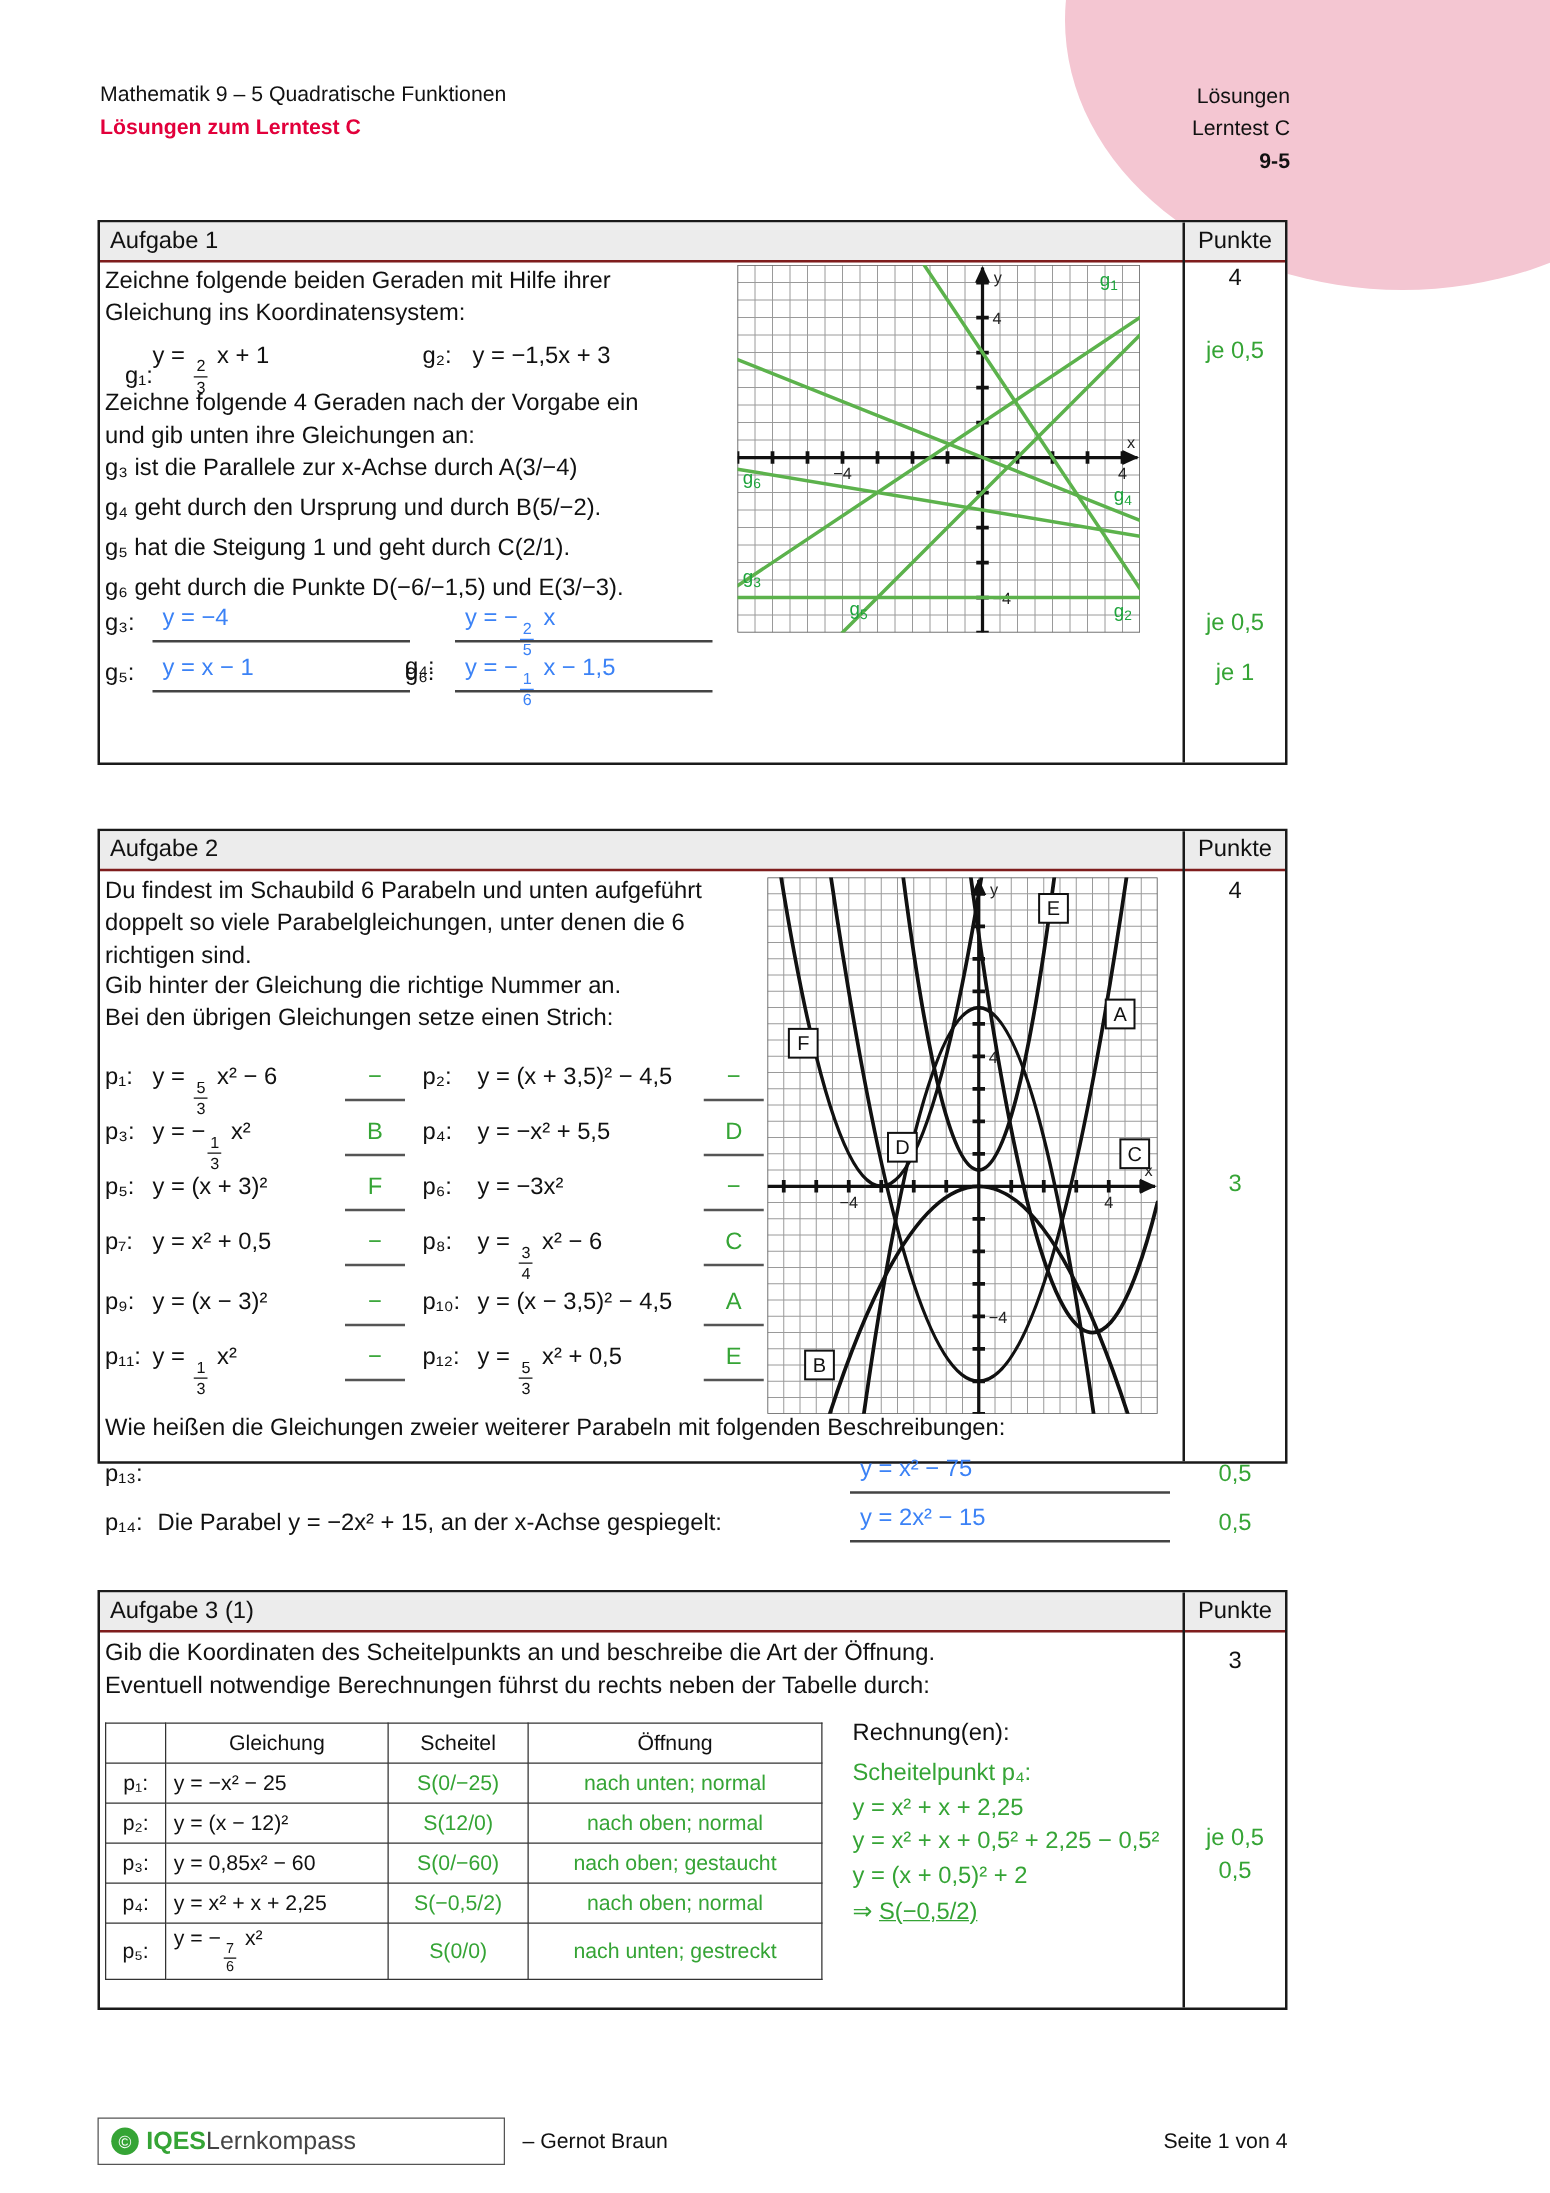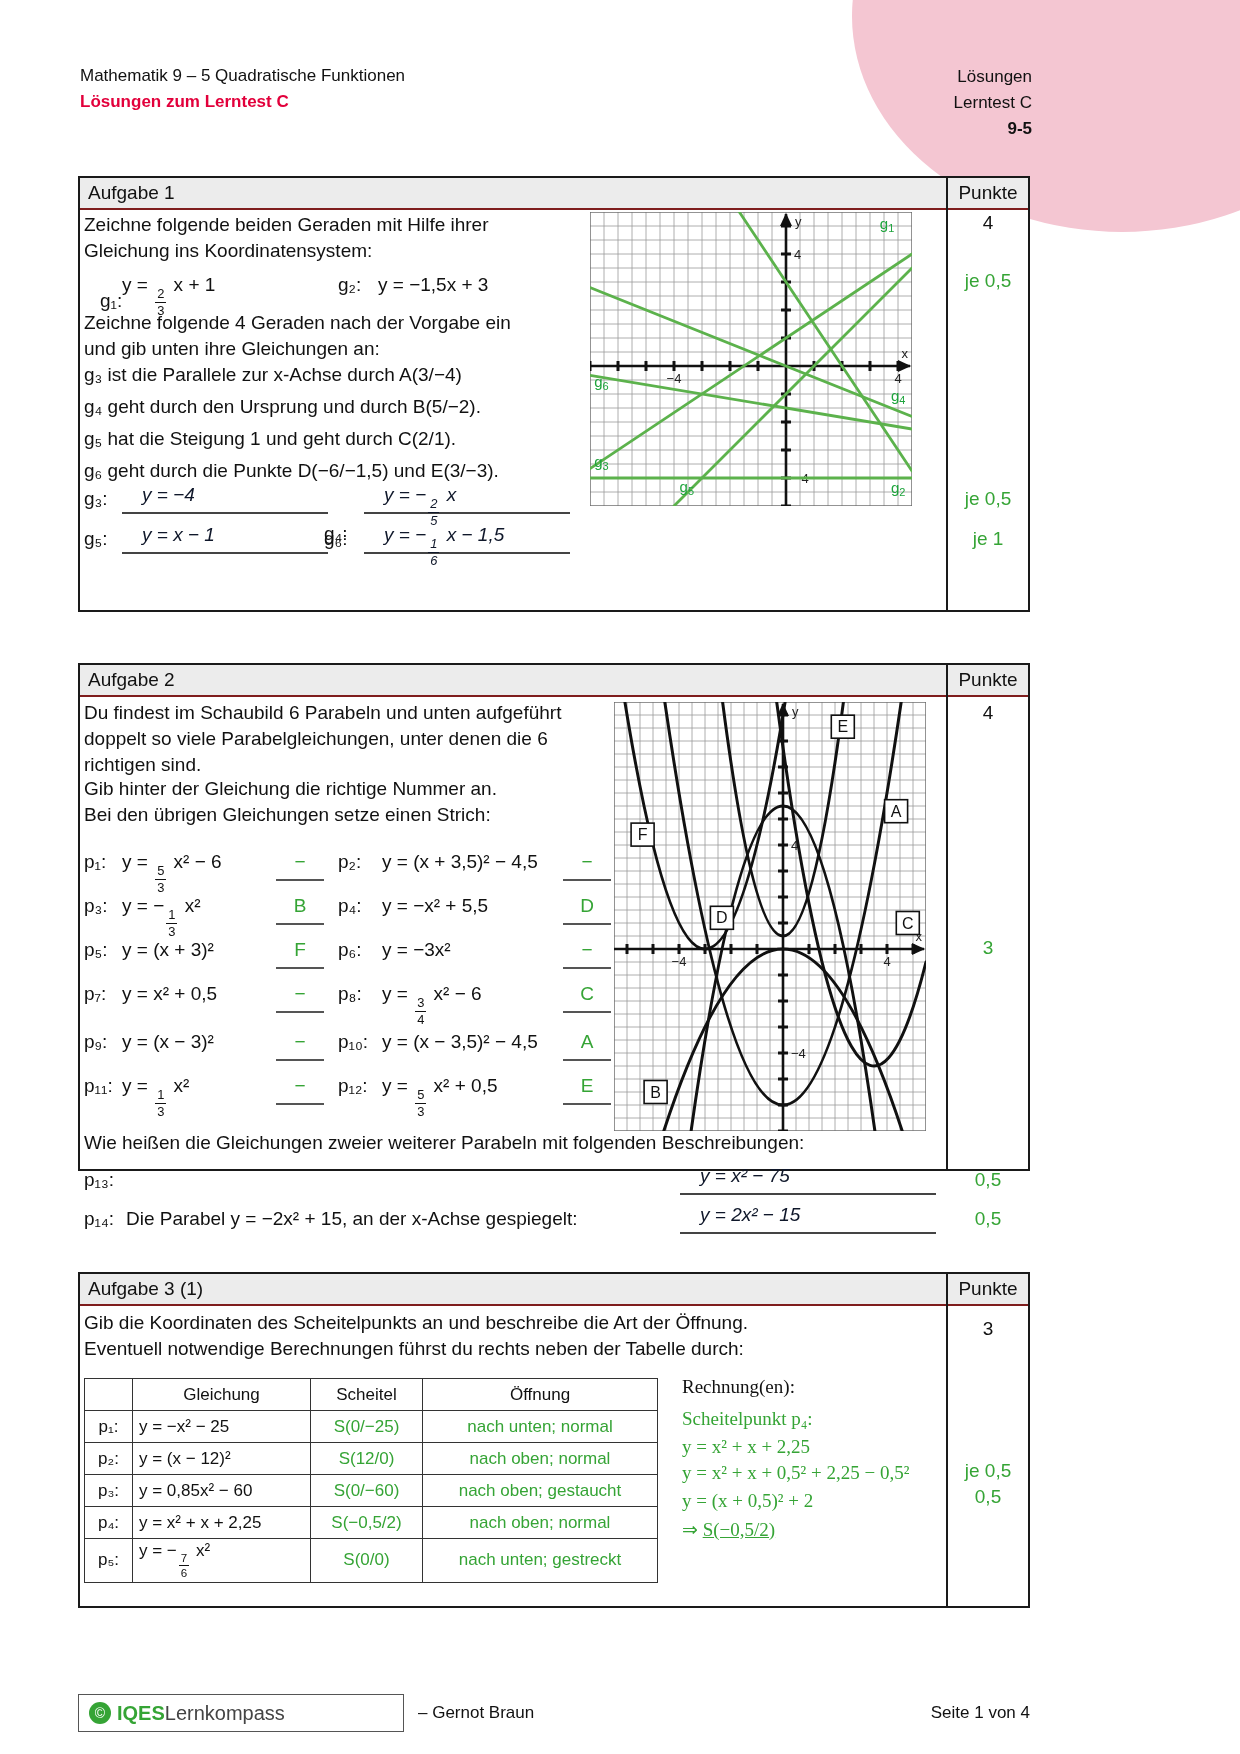--- a/index.html
+++ b/index.html
@@ -19,31 +19,31 @@
   .vdiv{position:absolute;left:866px;top:0;bottom:0;border-left:2px solid #1a1a1a;}
   .pcol{position:absolute;left:868px;width:80px;text-align:center;font-size:19px;}
   .ptitle{position:absolute;left:868px;width:80px;top:4px;text-align:center;font-size:19px;}
   .txt{position:absolute;font-size:19px;white-space:nowrap;}
   .green{color:#35a435;}
   .lbl{position:absolute;left:4px;font-size:19px;white-space:nowrap;}
   .eq{position:absolute;font-size:19px;white-space:nowrap;}
   .slot{position:absolute;width:48px;text-align:center;border-bottom:2px solid #555;height:28px;font-size:19px;}
   .slot i{font-style:normal;color:#35a435;}
   .ansline{position:absolute;border-bottom:2px solid #444;height:28px;font-size:19px;}
-  .ansline .v{position:absolute;left:20px;top:0;color:#0f172a;white-space:nowrap;font-style:italic;}
+  .ansline .v{position:absolute;left:8px;top:0;color:#3b82f6;white-space:nowrap;}
   .frac{display:inline-flex;flex-direction:column;align-items:center;vertical-align:-0.55em;
         line-height:1.05;font-size:0.68em;margin:0 2px;}
   .frac .num{border-bottom:1.5px solid currentColor;padding:0 2px 1px;}
   .frac .den{padding-top:1px;}
   .uline{text-decoration:underline;}
   table.t3{border-collapse:collapse;font-size:17px;}
   table.t3 td,table.t3 th{border:1.5px solid #333;padding:2px 6px;height:32px;box-sizing:border-box;
         font-weight:normal;}
   table.t3 .c{text-align:center;}
-  .rech{position:absolute;font-size:19px;white-space:nowrap;font-family:Liberation Serif, serif;}
+  .rech{position:absolute;font-size:19px;white-space:nowrap;}
   .footer-box{position:absolute;left:78px;top:1694px;width:326px;height:38px;border:1.5px solid #555;
         display:flex;align-items:center;padding:0 10px;box-sizing:border-box;}
   .cc{display:inline-flex;width:22px;height:22px;border-radius:50%;background:#35a435;color:#fff;
       align-items:center;justify-content:center;font-size:14px;margin-right:6px;}
   .brand1{color:#35a435;font-weight:bold;font-size:20px;}
   .brand2{color:#444;font-size:20px;}
   .author{position:absolute;left:418px;top:1703px;font-size:17px;}
   .pageno{position:absolute;left:830px;top:1703px;width:200px;text-align:right;font-size:17px;}
 </style>
 </head>

